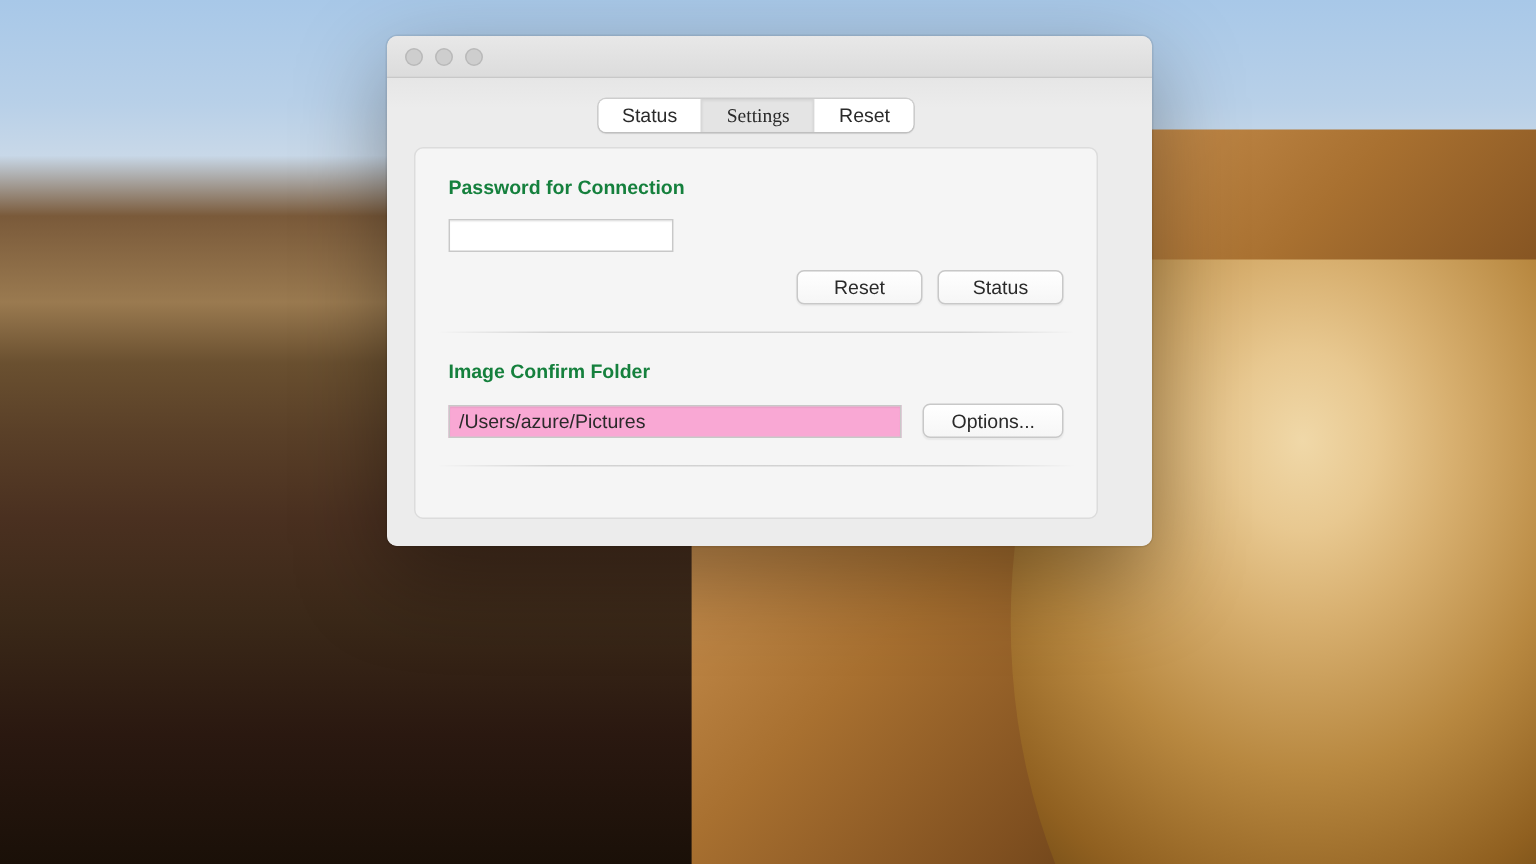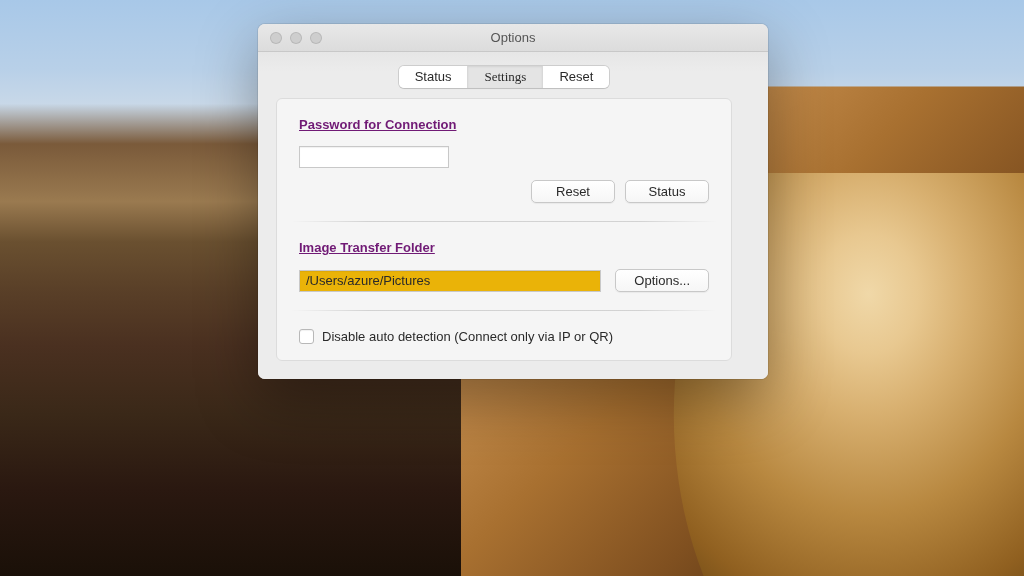--- a/index.html
+++ b/index.html
@@ -153,24 +153,23 @@
     
     .panel {
       background: #f5f5f5;
       border: 1px solid #dcdcdc;
       border-radius: 6px;
       padding: 18px 22px 16px 22px;
     }
     
     .section-title {
       font-weight: 600;
-      color: #701a75;
+      color: #15803d;
       margin-bottom: 14px;
       font-size: 13px;
-      text-decoration: underline;
     }
     
     .form-row {
       display: flex;
       align-items: center;
       margin-bottom: 12px;
     }
     
     .form-label {
       flex: 1;
@@ -223,21 +222,21 @@
     
     .folder-row {
       display: flex;
       gap: 14px;
       align-items: center;
     }
     
     .folder-input {
       flex: 1;
       height: 22px;
-      background: #eab308;
+      background: #f9a8d4;
       border: 1px solid #c8c8c8;
       box-shadow: inset 0 1px 1px rgba(0,0,0,0.06);
       padding: 0 6px;
       font-size: 13px;
       color: #2a2a2a;
       font-family: inherit;
     }
     
     .checkbox-row {
       display: flex;
@@ -266,21 +265,20 @@
 
 <div class="desktop-bg"></div>
 
 <div class="window">
   <div class="titlebar">
     <div class="traffic-lights">
       <div class="traffic-light"></div>
       <div class="traffic-light"></div>
       <div class="traffic-light"></div>
     </div>
-    <div class="window-title">Options</div>
   </div>
 
   <div class="window-body">
     <div class="tabs-row">
       <div class="tabs">
         <div class="tab">Status</div>
         <div class="tab active">Settings</div>
         <div class="tab">Reset</div>
       </div>
     </div>
@@ -293,28 +291,24 @@
       </div>
 
 
       <div class="button-row">
         <button class="mac-button">Reset</button>
         <button class="mac-button">Status</button>
       </div>
 
       <div class="divider"></div>
 
-      <div class="section-title">Image Transfer Folder</div>
+      <div class="section-title">Image Confirm Folder</div>
 
       <div class="folder-row">
         <input type="text" class="folder-input" value="/Users/azure/Pictures" style="">
         <button class="mac-button">Options...</button>
       </div>
 
       <div class="divider"></div>
 
-      <div class="checkbox-row">
-        <input type="checkbox" class="mac-checkbox" style="">
-        <span class="checkbox-label">Disable auto detection (Connect only via IP or QR)</span>
-      </div>
     </div>
   </div>
 </div>
 
 </body></html>

